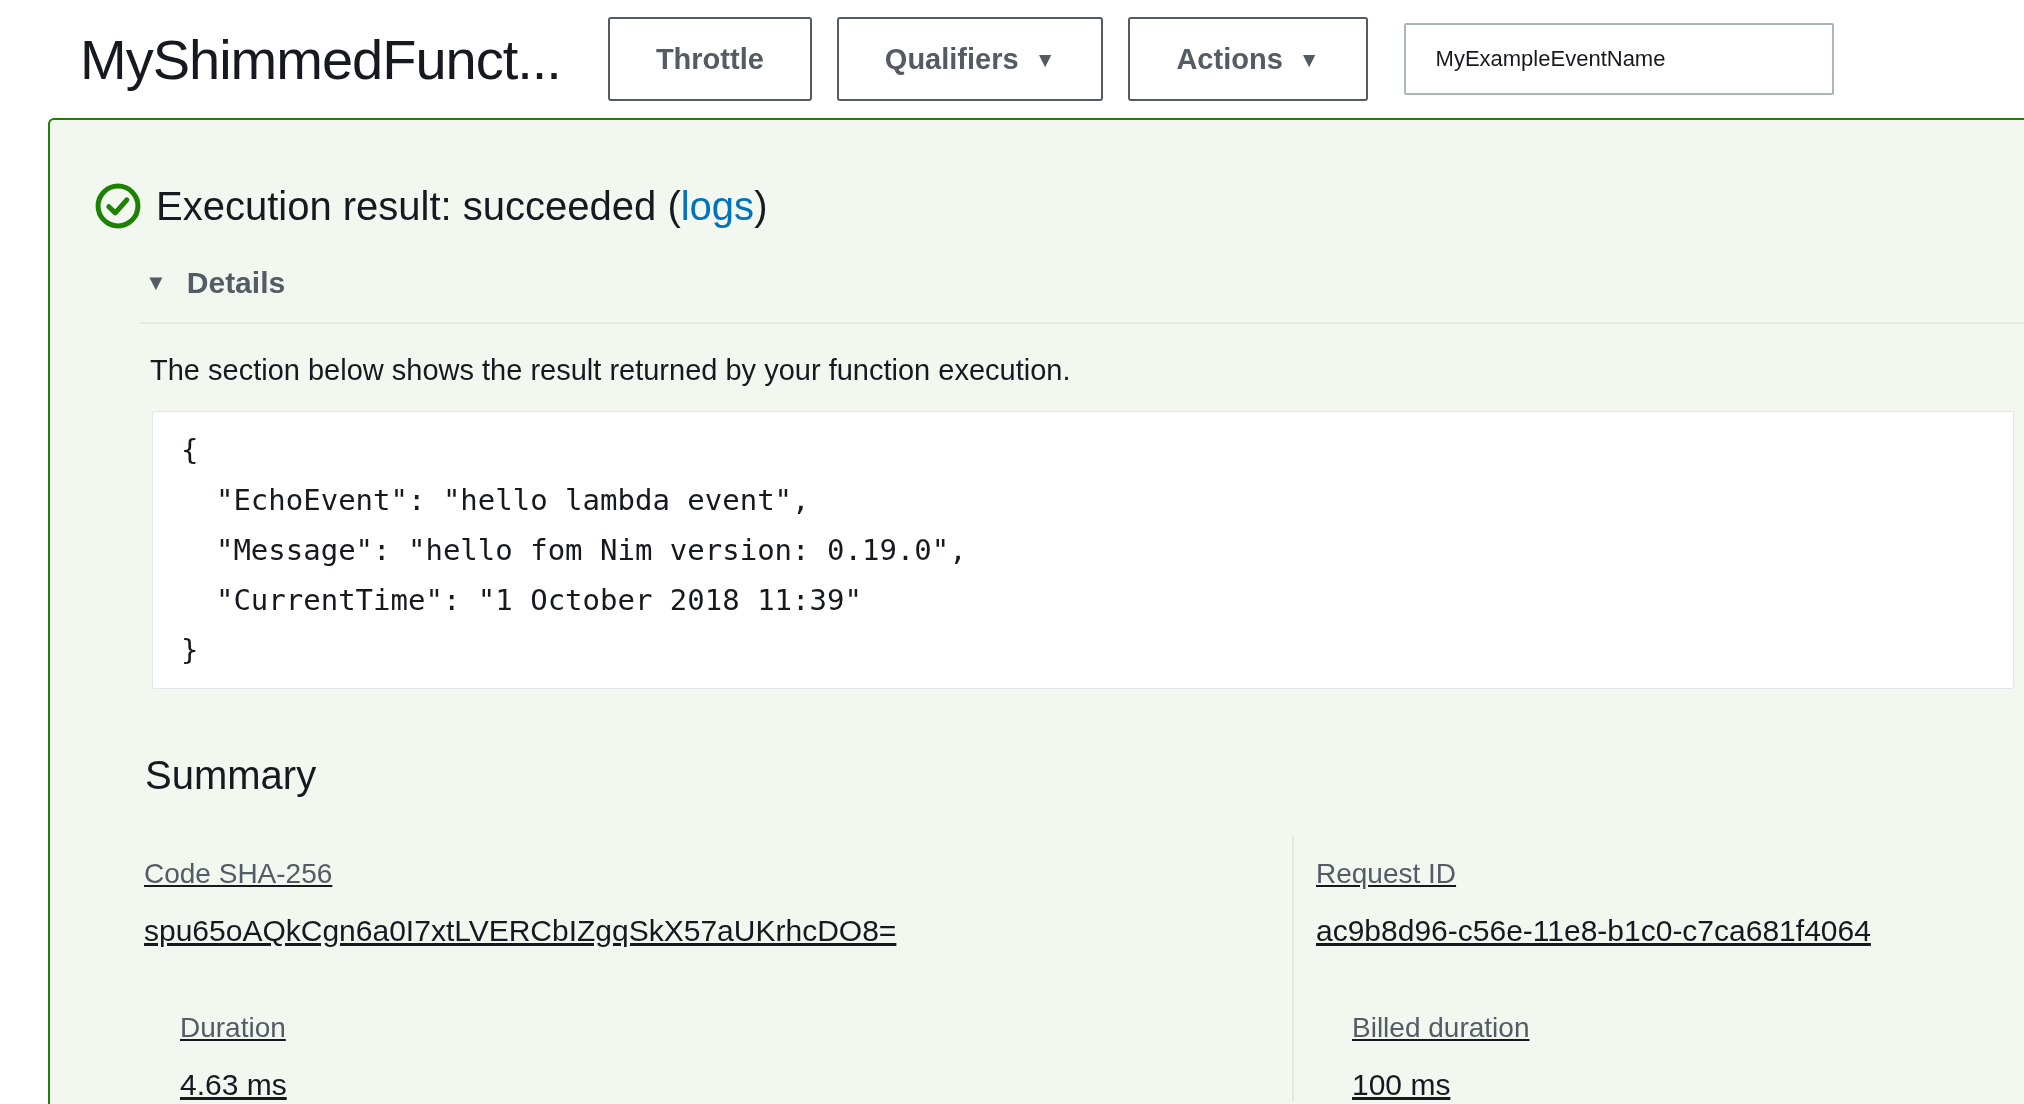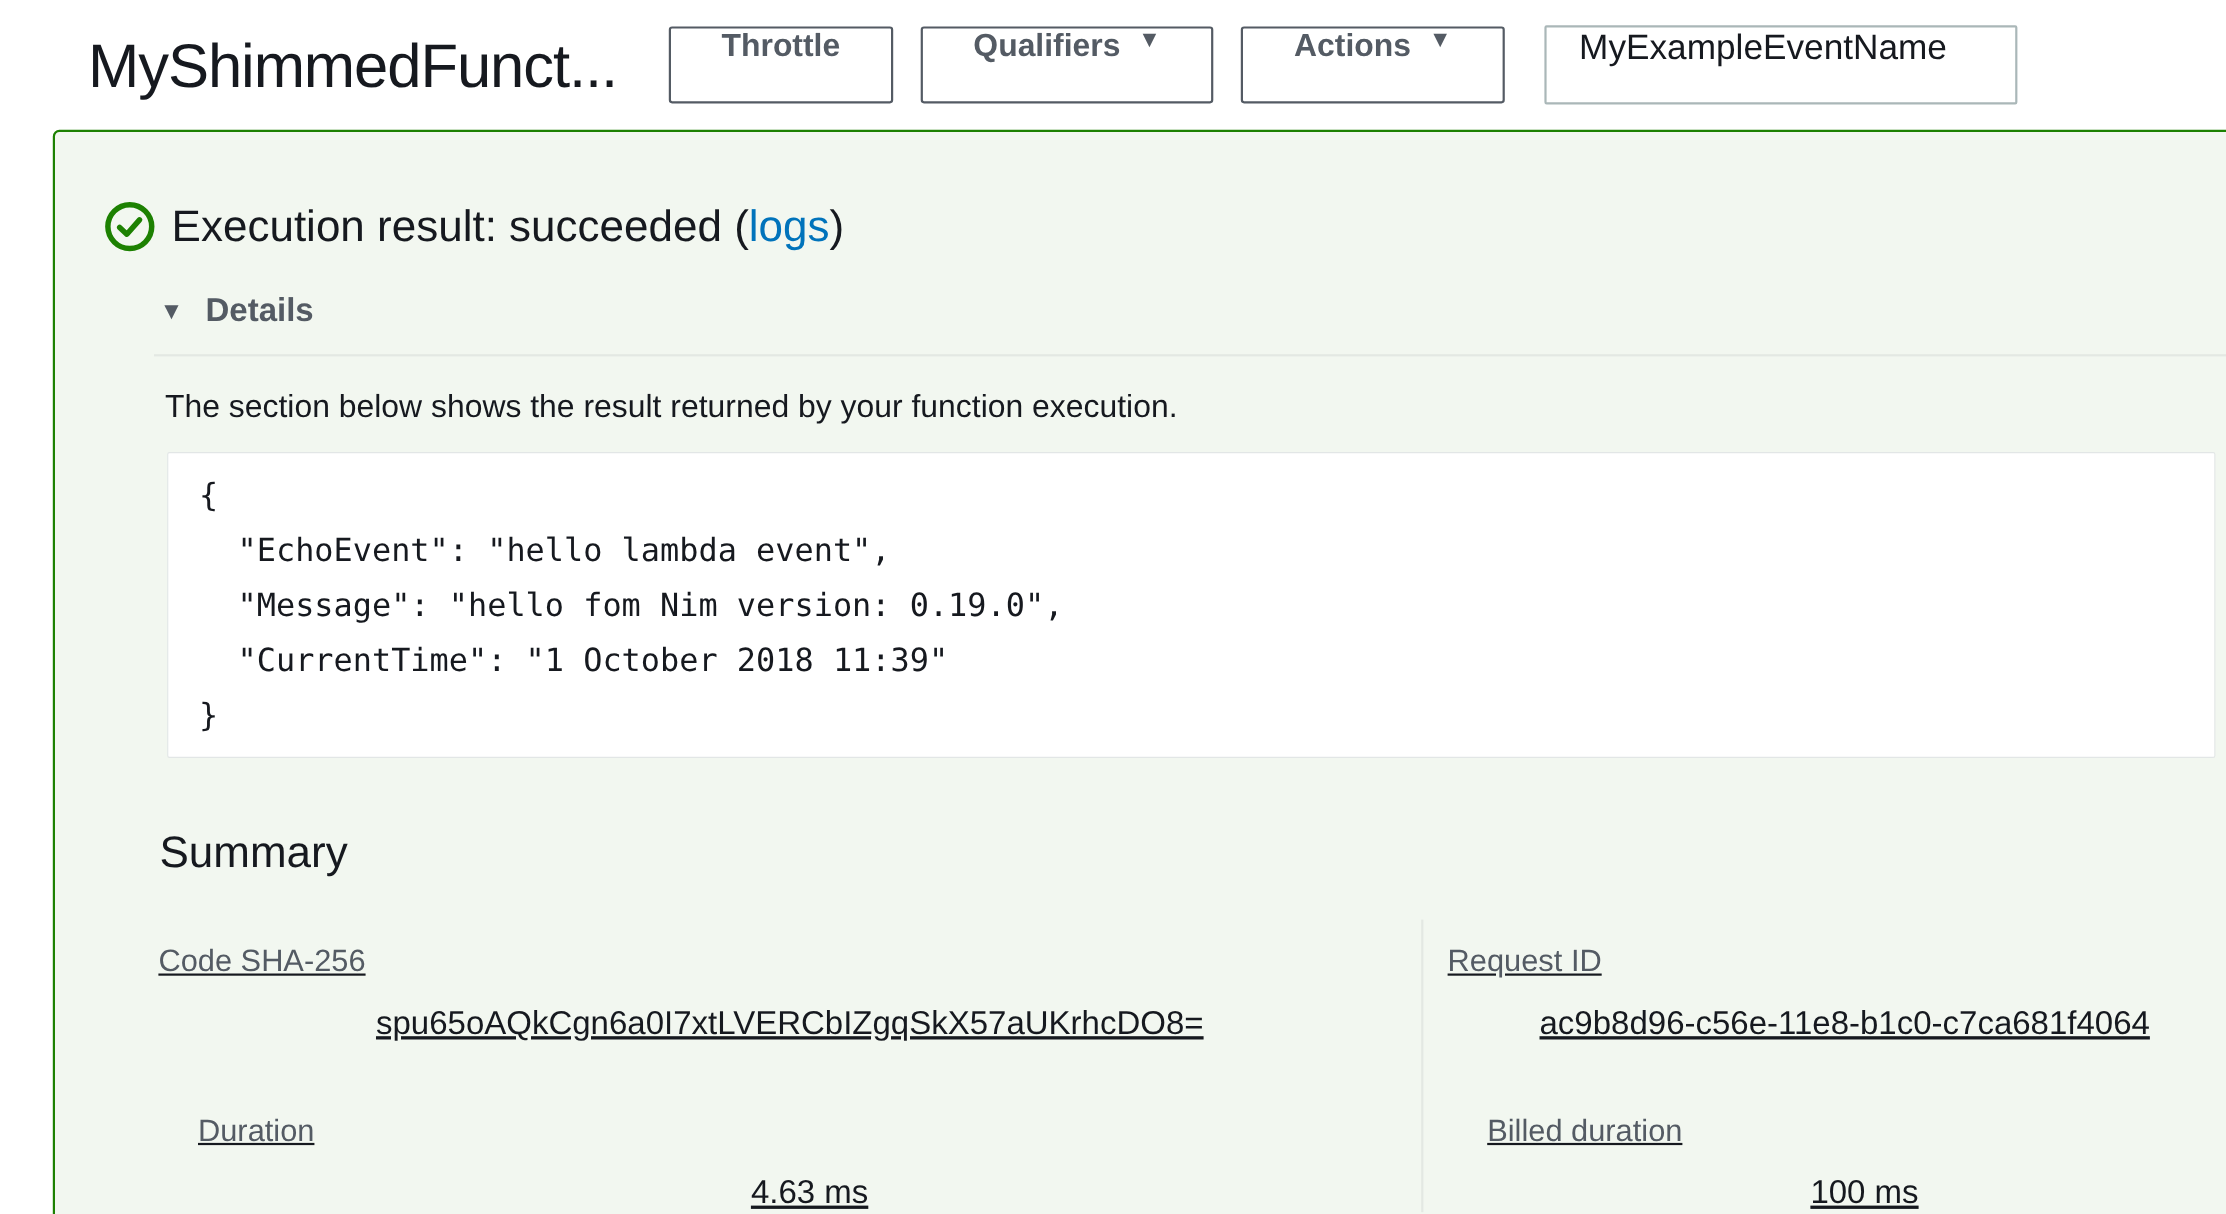--- a/index.html
+++ b/index.html
@@ -3,28 +3,28 @@
 <meta charset="utf-8">
 <style>
   * { margin:0; padding:0; box-sizing:border-box; }
   html,body { width:2024px; height:1104px; overflow:hidden; background:#ffffff;
               font-family:"Liberation Sans", sans-serif; color:var(--text-dark,#16191f); }
 
   
   .header { height:118px; display:flex; align-items:center; padding-left:48px;margin-left:32px; }
   .page-title { font-size:56px; font-weight:400; color:var(--text-dark); white-space:nowrap;
                 letter-spacing:-1px; margin-right:22px; }
-  .btn { height:70px; display:flex; gap:16px; background:#fff;
+  .btn { height:84px; display:flex; align-items:center; gap:16px; background:#fff;
          border:2px solid var(--button-border,#545b64); border-radius:3px; padding:0 46px;
          font-size:29px; font-weight:700; color:var(--text-gray,#545b64);
          margin-left:25px; cursor:pointer; white-space:nowrap; flex-shrink:0; }
   .caret { font-size:21px; line-height:1; color:var(--text-gray); }
-  .event-select { height:72px; display:flex; align-items:flex-start; background:#fff;
+  .event-select { height:72px; display:flex; align-items:center; background:#fff;
          border:2px solid var(--select-border,#aab7b8); border-radius:2px; padding:0 30px;
-         font-size:32px; color:var(--text-dark); margin-left:36px; min-width:430px;
+         font-size:22px; color:var(--text-dark); margin-left:36px; min-width:430px;
          flex-shrink:0; cursor:pointer; white-space:nowrap; }
 
   
   .panel { position:relative; margin-left:48px; width:1992px; height:1100px;
            background:var(--panel-bg,#f2f7f0); border:2px solid var(--success-green,#1d8102);
            border-radius:6px; }
   .result-header { display:flex; align-items:flex-start; padding:62px 0 0 45px; }
   .check-icon { width:46px; height:46px; flex-shrink:0; margin-top:1px; }
   .result-title { font-size:40px; font-weight:400; color:var(--text-dark); margin-left:15px;
                   line-height:48px;text-align:center; }
@@ -46,21 +46,21 @@
                   color:var(--text-dark); white-space:pre; }
 
   .summary-heading { margin:64px 0 0 95px; font-size:40px; font-weight:400;
                      color:var(--text-dark); }
   .summary-cols { display:flex; align-items:stretch; margin:38px 0 0 94px; }
   .summary-col { width:1148px; padding-top:22px;text-decoration:underline; }
   .summary-col.right { width:auto; flex:1; border-left:2px solid var(--divider,#e3e8e3);
                        padding-left:22px; }
   .field + .field { margin-top:64px;margin-left:36px; }
   .field-label { font-size:28px; color:var(--text-gray); }
-  .field-value { font-size:30px; color:var(--text-dark); margin-top:24px;text-align:center; }
+  .field-value { font-size:30px; color:var(--text-dark); margin-top:24px; }
 </style>
 </head>
 <body>
 
 <div class="header">
   <div class="page-title">MyShimmedFunct...</div>
 
   <button class="btn">
     <span>Throttle</span>
   </button>

